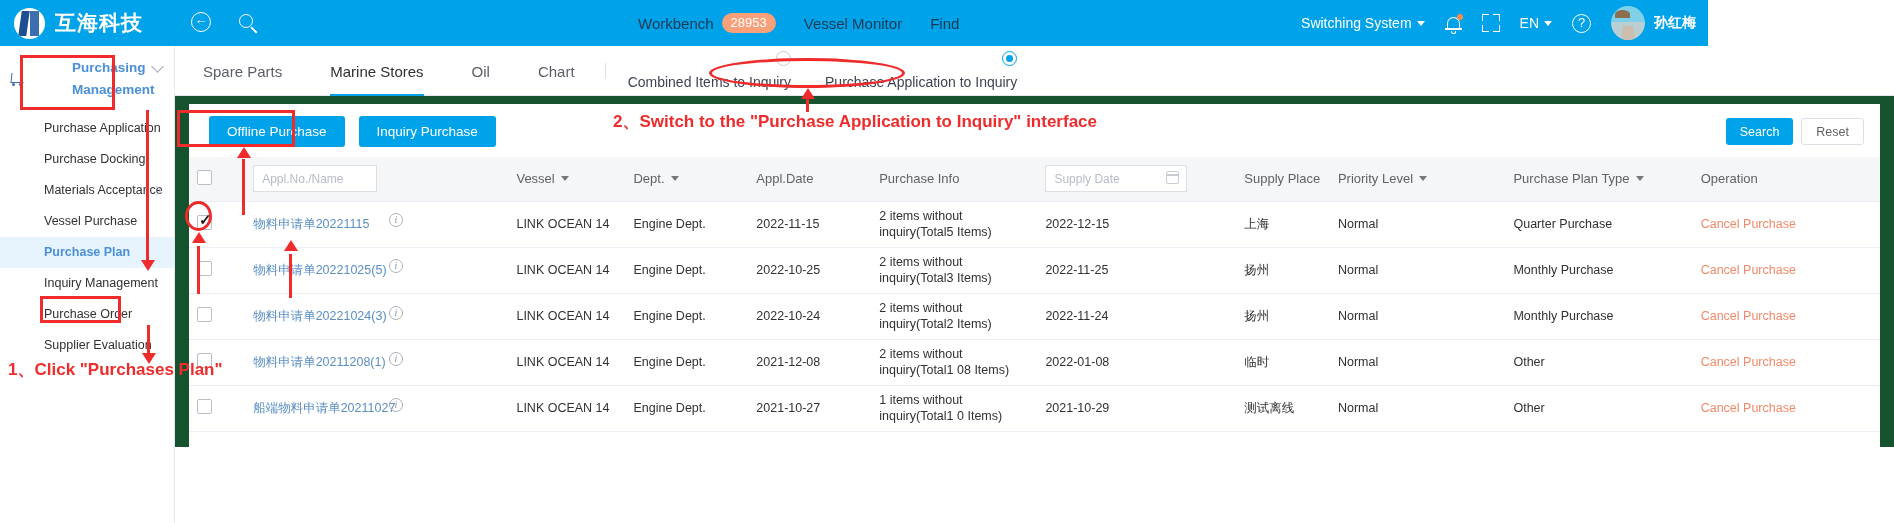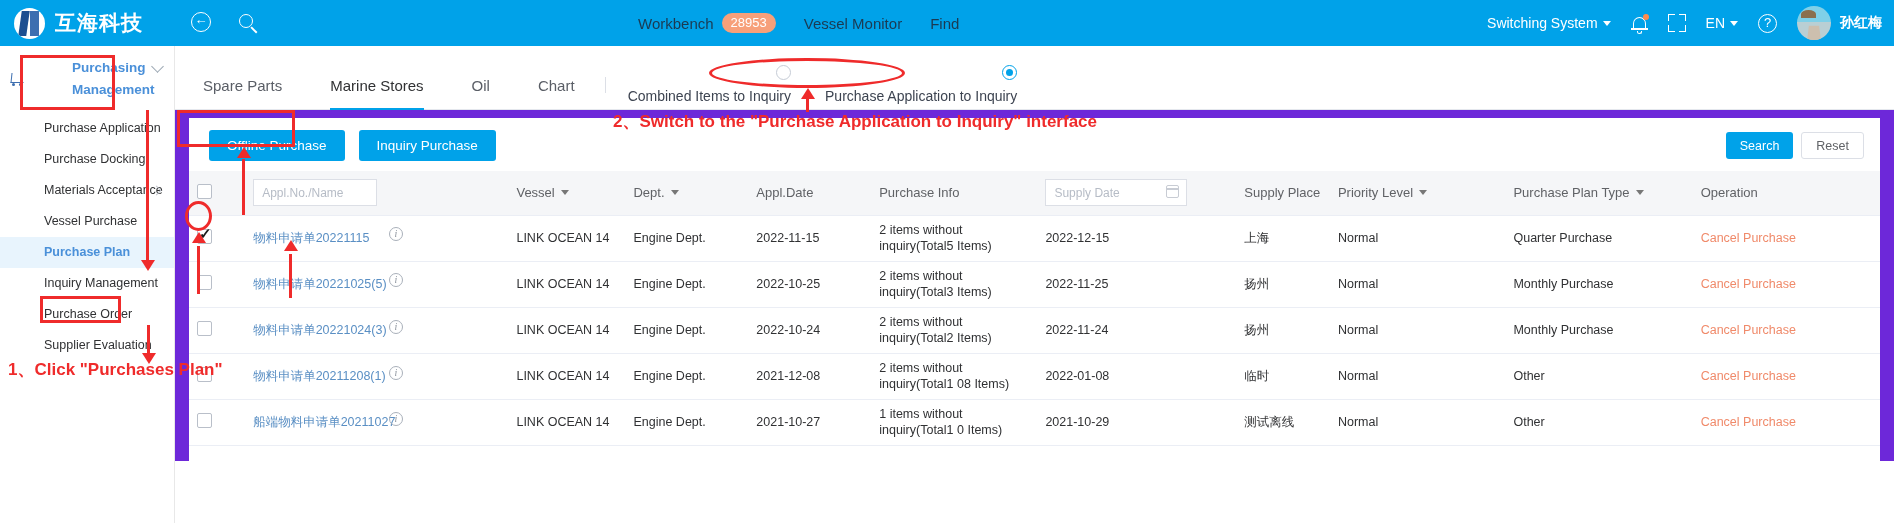--- a/index.html
+++ b/index.html
@@ -6,21 +6,21 @@
   html, body {
     width: 1894px; height: 523px;
     font-family: "Liberation Sans", sans-serif;
     background: #ffffff;
     overflow: hidden;
   }
   .app { position: relative; width: 1894px; height: 523px; }
 
   
   .header {
-    position: absolute; top: 0; left: 0; width: 1894px; height: 46px;
+    position: absolute; top: 0; left: 0; width: 1708px; height: 46px;
     background: #00a2e9; display: flex; align-items: center;
   }
   .logo-wrap { display: flex; align-items: center; margin-left: 14px; }
   .logo-mark {
     width: 31px; height: 31px; border-radius: 50%;
     background: #ffffff; position: relative; overflow: hidden;
     display: inline-block;
   }
   .logo-mark::before {
     content: ""; position: absolute; left: 6px; top: 3px;
@@ -169,22 +169,22 @@
   }
   .side-item.active { background: #e8f4fd; color: #4a90d9; font-weight: bold; }
   .side-item .sub-chev {
     position:absolute; right:14px; top:50%; margin-top:-4px;
     width:7px; height:7px; border-right:1.5px solid #c0c4cc;
     border-bottom:1.5px solid #c0c4cc; transform: rotate(-45deg);
   }
 
   
   .main {
-    position: absolute; left: 175px; top: 60px;
-    width: 1719px; height: 401px; background: #6d28d9;
+    position: absolute; left: 175px; top: 46px;
+    width: 1719px; height: 401px; background: #14532d;
   }
   .tabbar {
     height: 50px; background: #ffffff; display: flex; align-items: center;
     padding-left: 28px; border-bottom: 1px solid #e4e7ed; position: relative;
   }
   .tab {
     font-size: 15px; color: #5a5e66; margin-right: 48px;
     height: 50px; line-height: 52px; cursor: pointer; position: relative;
   }
   .tab.active { color: #303133; }

